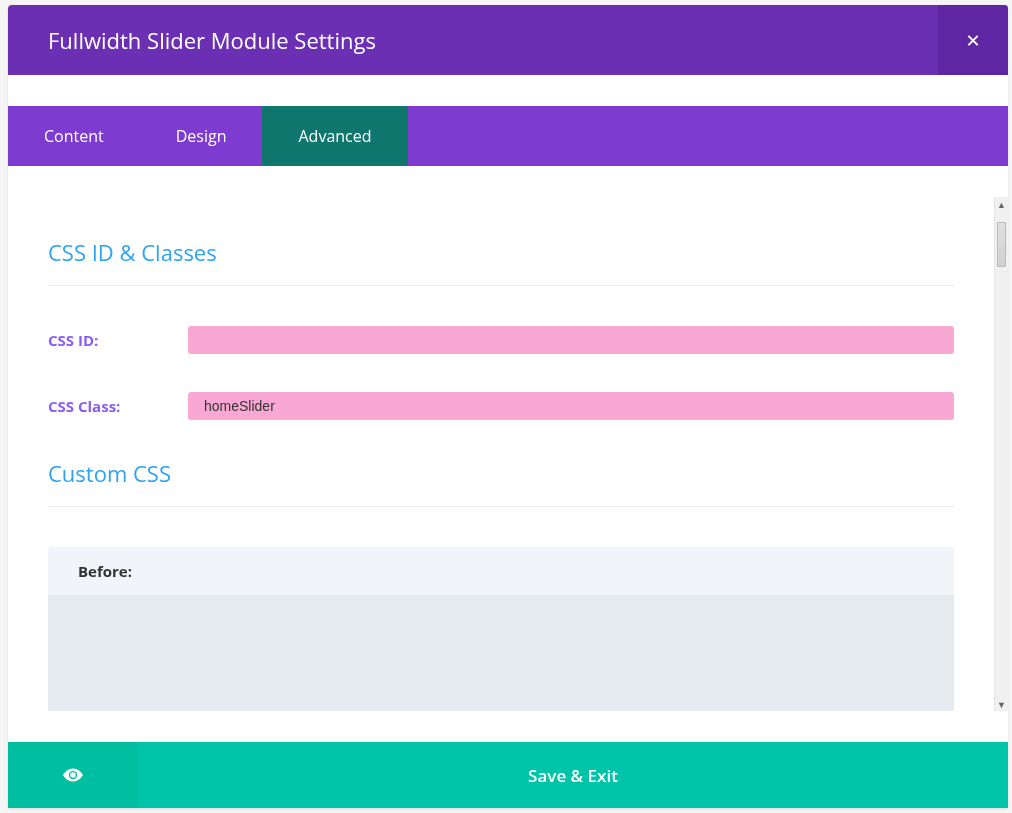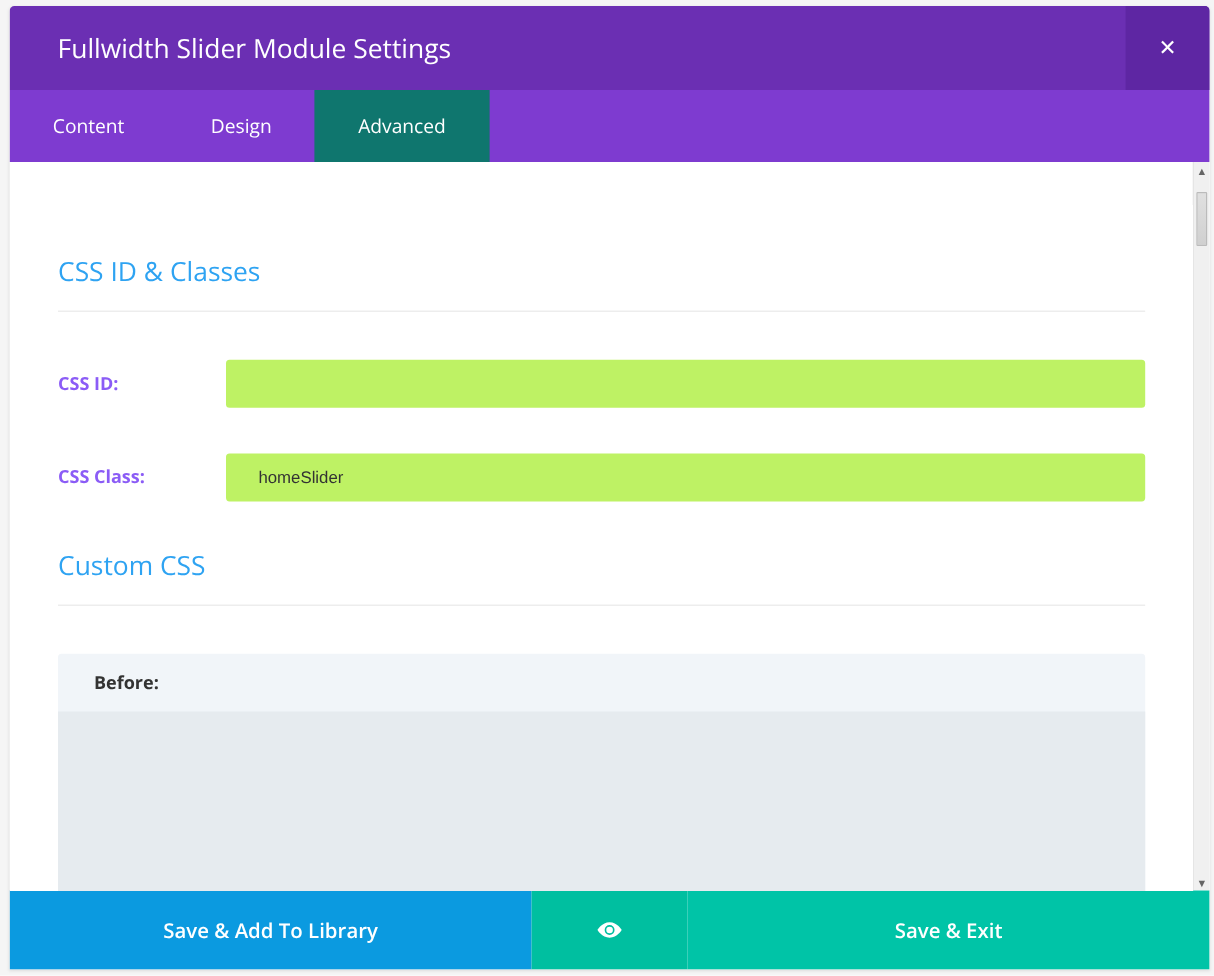--- a/index.html
+++ b/index.html
@@ -16,20 +16,21 @@
     left: 8px;
     top: 5px;
     right: 4px;
     bottom: 5px;
     background: #fff;
     border-radius: 4px 4px 0 0;
     box-shadow: 0 1px 3px rgba(0,0,0,0.1);
     display: flex;
     flex-direction: column;
     overflow: hidden;
+    gap: 31px;
   }
   .header {
     background: #6b2fb3;
     color: #fff;
     height: 70px;
     display: flex;
     align-items: center;
     justify-content: space-between;
     padding: 0 0 0 40px;
   }
@@ -68,21 +69,20 @@
   .content-area {
     flex: 1;
     position: relative;
     overflow: hidden;
   }
   .content-scroll {
     position: absolute;
     left: 0; right: 14px; top: 0; bottom: 0;
     overflow-y: auto;
     background: #fff;
-    margin-top: 36px;
   }
   .scrollbar-fake {
     position: absolute;
     right: 0;
     top: 0;
     bottom: 0;
     width: 14px;
     background: #f0f0f0;
     border-left: 1px solid #e5e5e5;
   }
@@ -121,25 +121,25 @@
     margin-bottom: 38px;
   }
   .field-label {
     width: 140px;
     font-size: 15px;
     font-weight: 700;
     color: #8b5cf6;
   }
   .field-input {
     flex: 1;
-    height: 40px;
-    background: #bef264;
+    height: 28px;
+    background: #f9a8d4;
     border: none;
     border-radius: 3px;
-    padding: 0 27px;
+    padding: 0 16px;
     font-size: 14px;
     color: #333;
     outline: none;
   }
   .css-block {
     background: #f1f5f9;
     border-radius: 3px;
     margin-top: 6px;
   }
   .css-block-header {
@@ -225,21 +225,20 @@
       </div>
     </div>
     <div class="scrollbar-fake">
       <div class="scroll-arrow-up">▲</div>
       <div class="scroll-thumb"></div>
       <div class="scroll-arrow-down">▼</div>
     </div>
   </div>
 
   <div class="footer">
-    <div class="footer-btn btn-save-library">Save &amp; Add To Library</div>
     <div class="footer-btn btn-preview">
       <svg viewBox="0 0 24 24">
           <path d="M12 5c-7 0-11 7-11 7s4 7 11 7 11-7 11-7-4-7-11-7zm0 11.5A4.5 4.5 0 1 1 16.5 12 4.5 4.5 0 0 1 12 16.5zM12 9a3 3 0 1 0 3 3 3 3 0 0 0-3-3z"></path>
         </svg>
     </div>
     <div class="footer-btn btn-save-exit">Save &amp; Exit</div>
   </div>
 
 </div>
 

